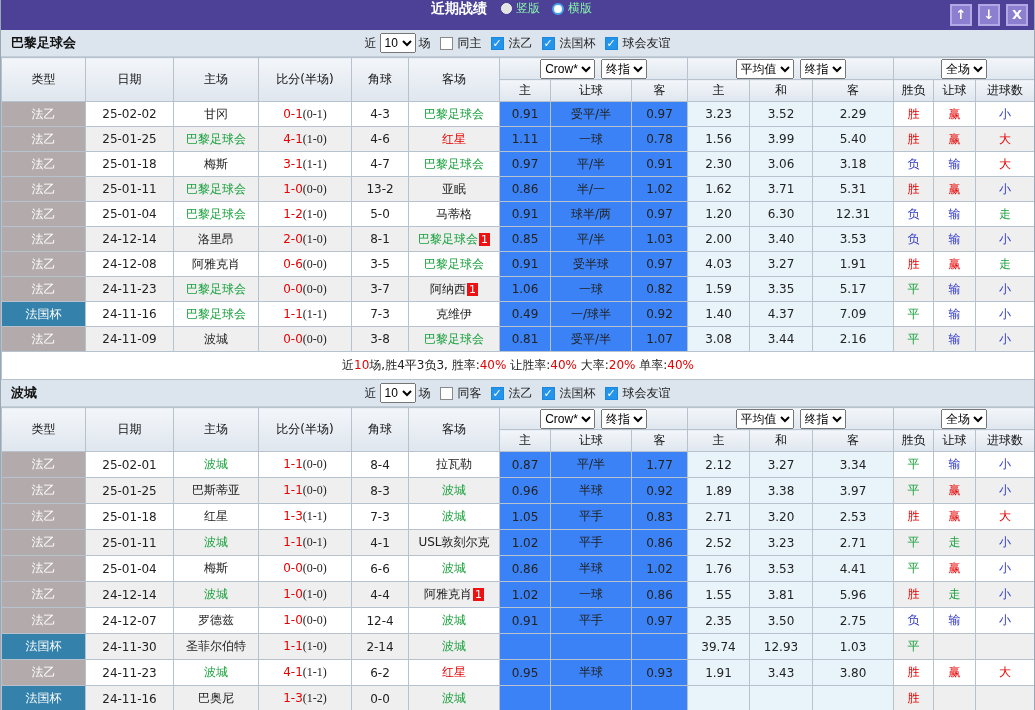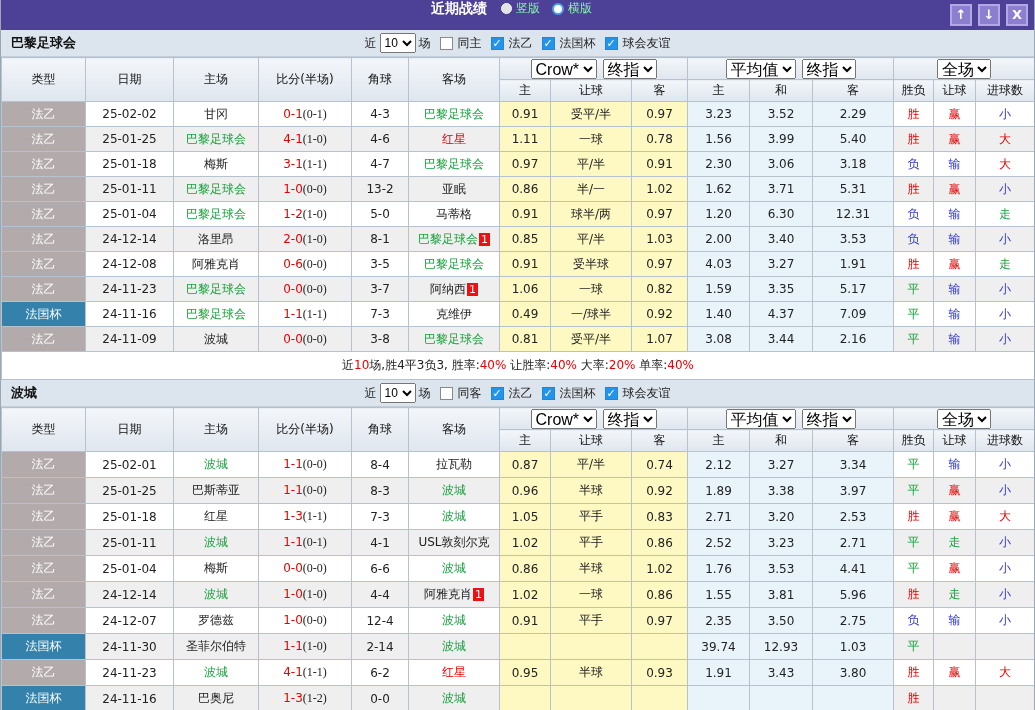--- a/index.html
+++ b/index.html
@@ -25,26 +25,26 @@
   .count-select { height:20px; font-size:12px; }
   .cb { display:inline-block; width:13px; height:13px; border:1px solid #8a8a8a; background:#fff; margin:0 2px 0 6px; vertical-align:-2px; position:relative; cursor:pointer; }
   .cb.on { background:#2494ea; border-color:#1d87dd; }
   .cb.on::after { content:"✓"; position:absolute; left:1px; top:-1px; color:#fff; font-size:11px; font-weight:bold; }
 
   
   table { border-collapse:collapse; table-layout:fixed; width:1033px; margin:0 auto; }
   th, td { border:1px solid #b6c3ce; text-align:center; padding:0; overflow:hidden; white-space:nowrap; font-size:12px; font-weight:normal; }
   thead tr { height:22px; }
   thead th { background:linear-gradient(#f3f6fa,#dfe6ee); color:#111; }
-  thead select { height:20px; font-size:16px; max-width:96px; }
+  thead select { height:20px; font-size:12px; max-width:96px;text-align:center; }
   .sel-gap { display:inline-block; width:6px; }
   #sec0 tbody tr { height:25px; }
   #sec1 tbody tr { height:26px; }
   tbody tr:nth-child(even) td { background:#efefef; }
-  tbody tr td.odds { background:#fef9c3; }
+  tbody tr td.odds { background:#3b82f6; }
   tbody tr td.avg  { background:#e9f4fa; }
   tbody tr td.type-l2  { background:#b3abab; color:#fff; }
   tbody tr td.type-cup { background:#3482ab; color:#fff; }
   .sc-main { color:#e60000; }
   .sc-half { color:#222;font-family:Liberation Serif, serif; }
   .team.c-g { color:#18a03c; }
   .team.c-r { color:#e60000; }
   .team.c-k { color:#222;margin-top:20px; }
   .badge { display:inline-block; background:#ee1111; color:#fff; font-size:11px; line-height:13px; padding:0 2px; margin-left:1px; }
   td.res.c-r { color:#e60000; }
@@ -391,21 +391,21 @@
     <tbody id="tbody-1">
         <tr>
           <td class="type type-l2">法乙</td>
           <td class="date">25-02-01</td>
           <td class="teamcell"><span class="team c-g">波城</span></td>
           <td class="score"><span class="sc-main">1-1</span><span class="sc-half">(0-0)</span></td>
           <td class="corner">8-4</td>
           <td class="teamcell"><span class="team c-k">拉瓦勒</span></td>
           <td class="odds">0.87</td>
           <td class="odds">平/半</td>
-          <td class="odds">0.74</td>
+          <td class="odds">1.77</td>
           <td class="avg">2.12</td>
           <td class="avg">3.27</td>
           <td class="avg">3.34</td>
           <td class="res c-g">平</td>
           <td class="res c-b">输</td>
           <td class="res c-b">小</td>
         </tr>
         <tr>
           <td class="type type-l2">法乙</td>
           <td class="date">25-01-25</td>

